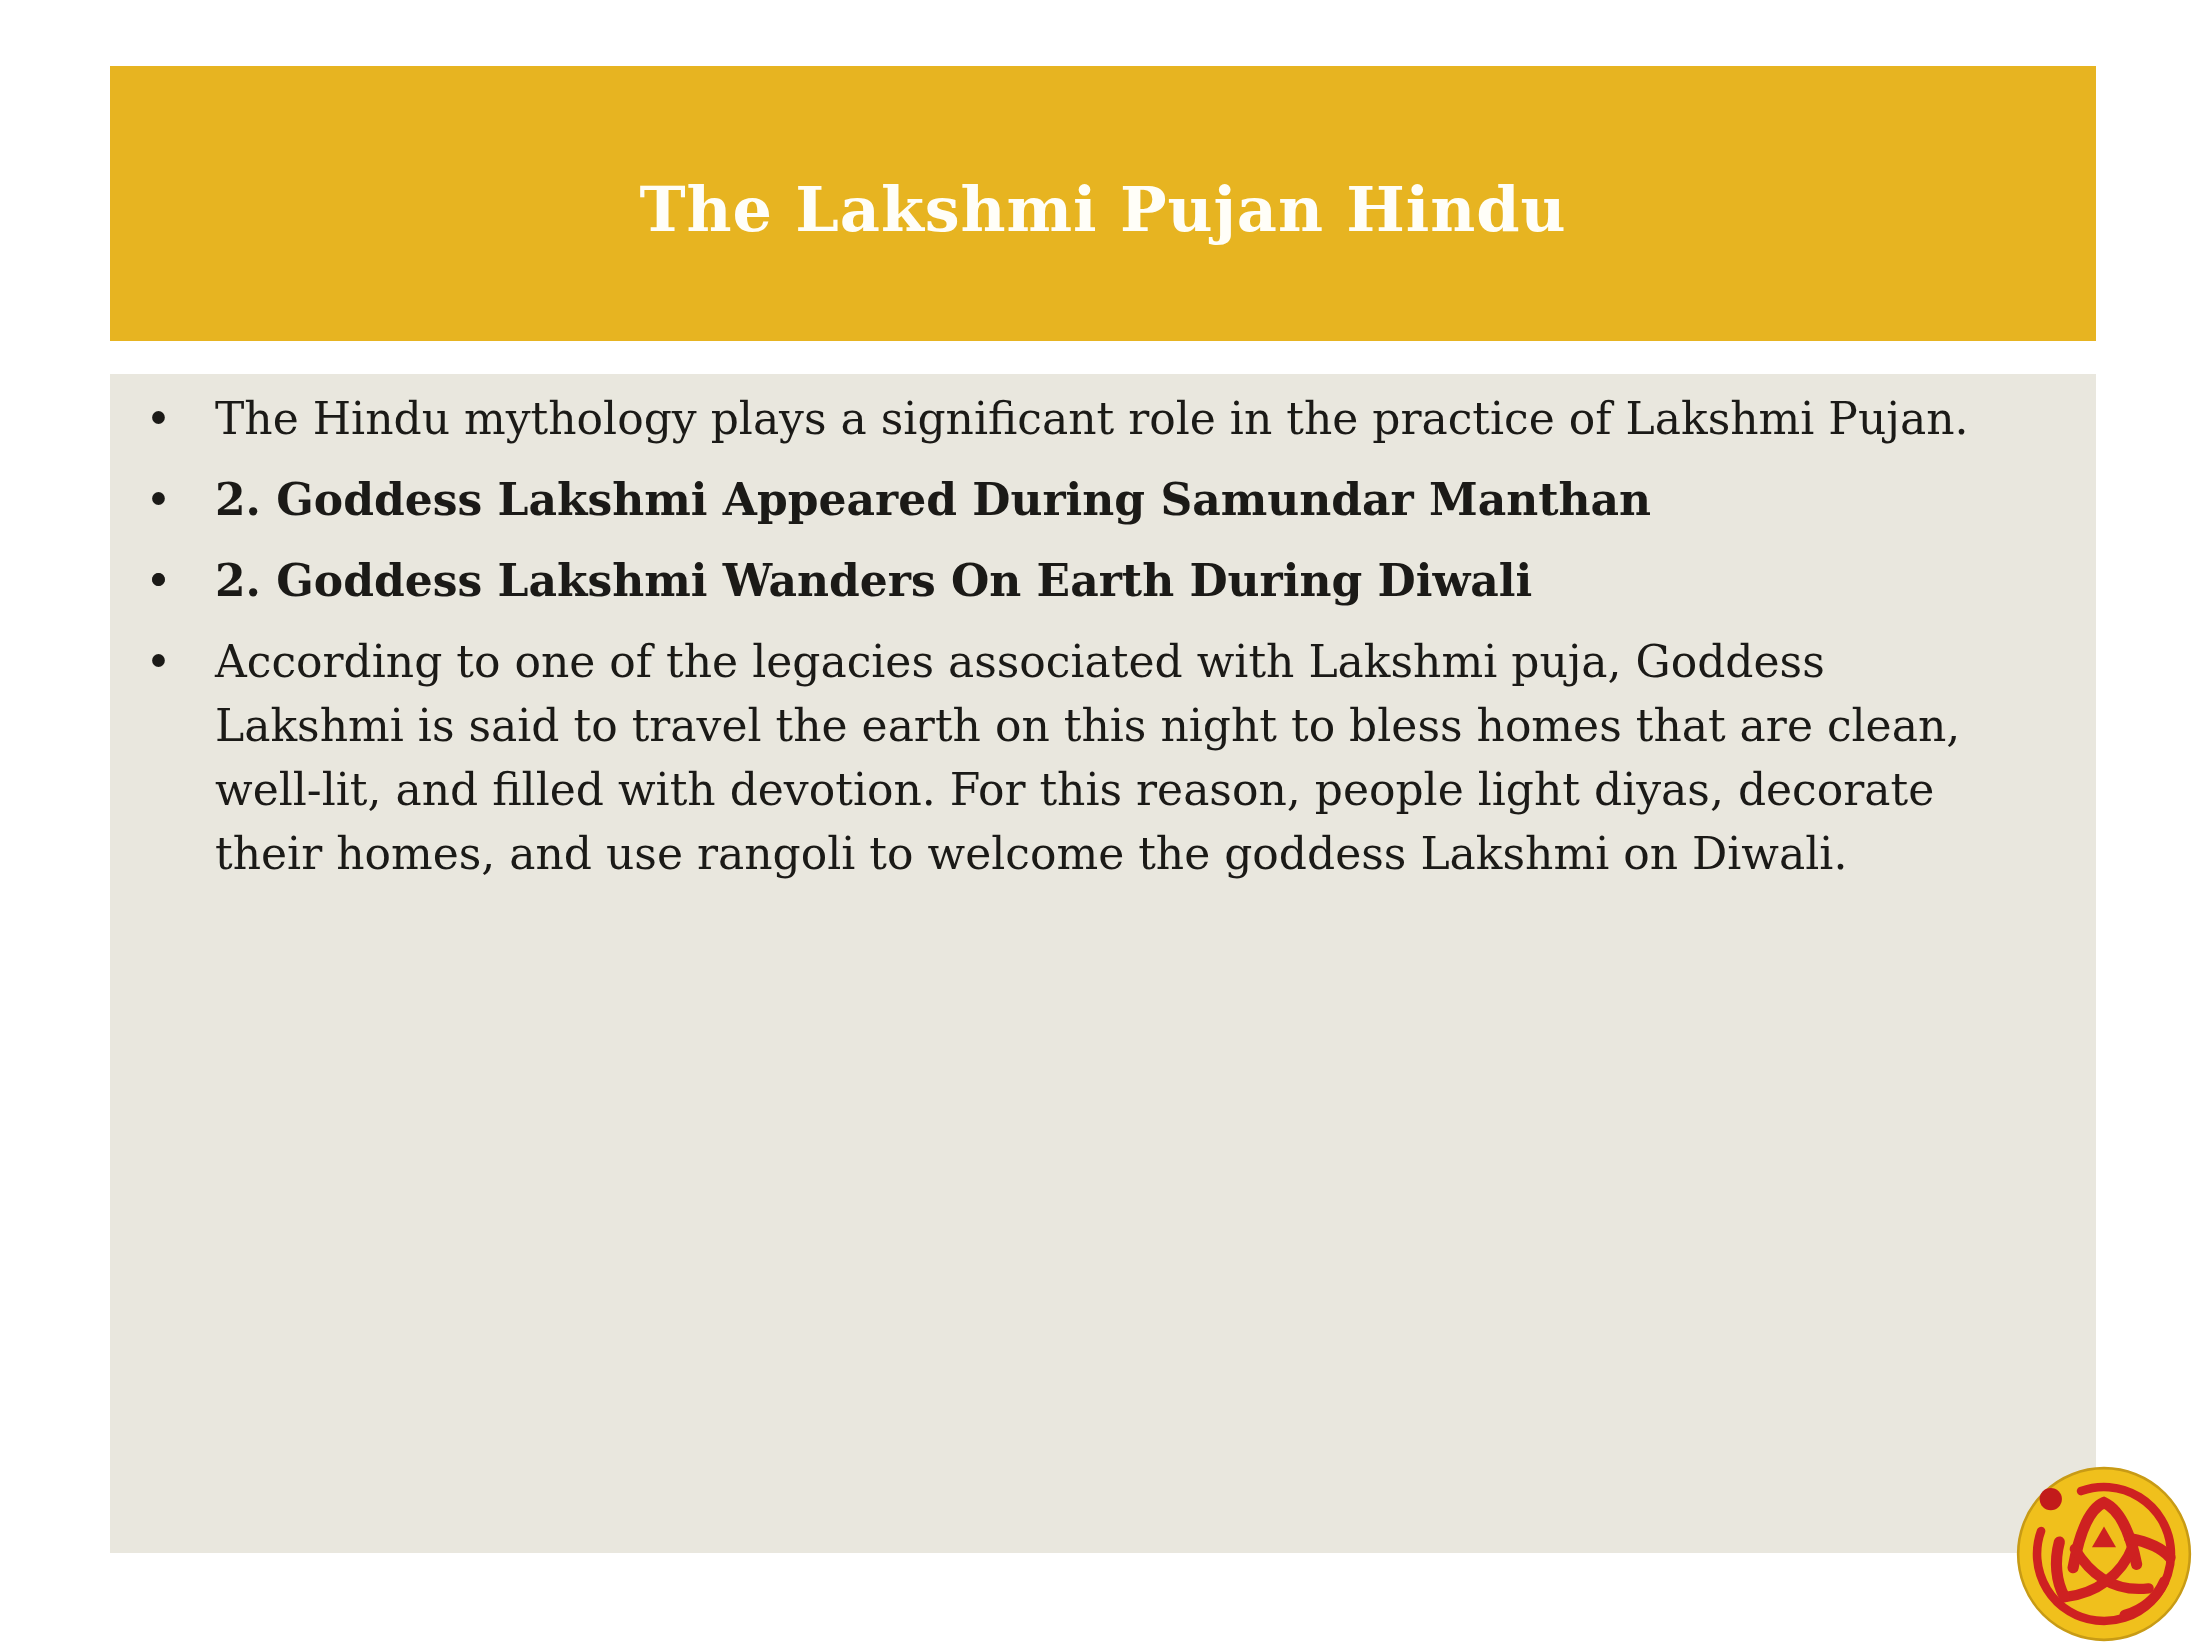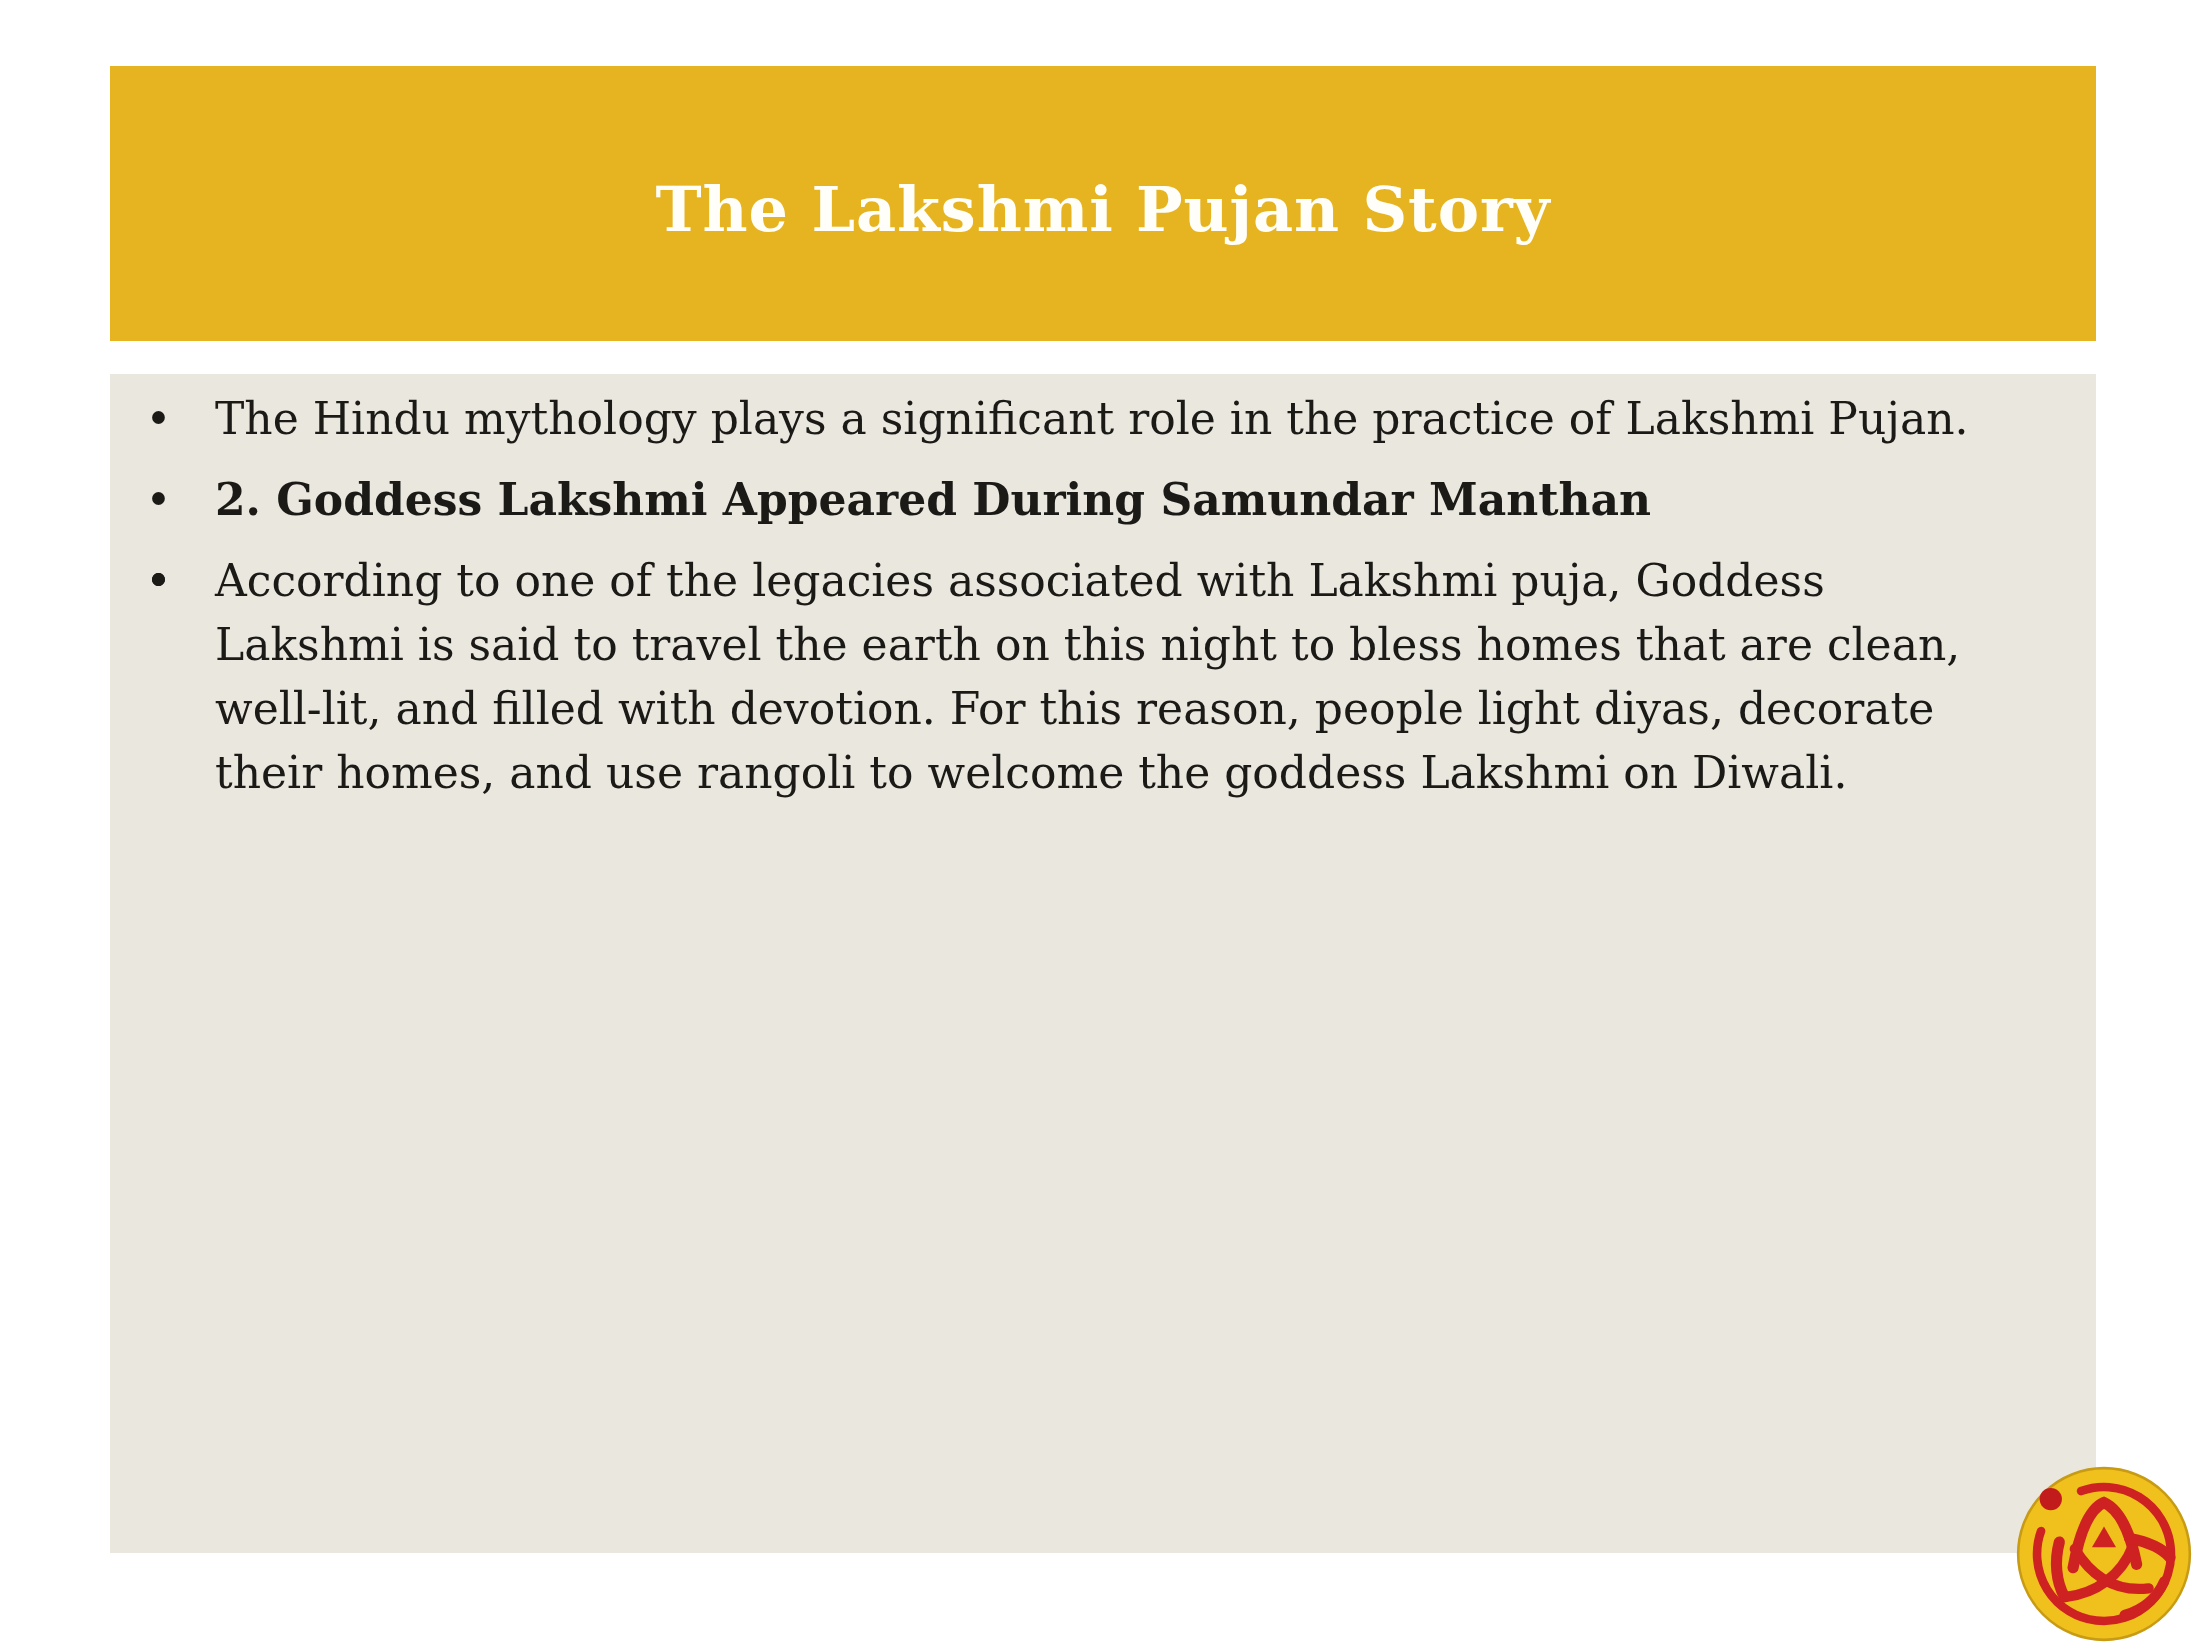--- a/index.html
+++ b/index.html
@@ -83,38 +83,39 @@
     height: 182px;
   }
   .logo svg { display: block; width: 100%; height: 100%; }
 </style>
 </head>
 <body>
 
 <div class="slide">
 
   <div class="banner">
-    <h1>The Lakshmi Pujan Story</h1>
+    <h1>The Lakshmi Pujan Hindu</h1>
   </div>
 
   <div class="panel">
     <ul class="bullet-list">
       <li class="bullet-item">
         <span class="marker">•</span>
         <span class="bullet-text">The Hindu mythology plays a significant role in the practice of Lakshmi Pujan.</span>
       </li>
       <li class="bullet-item bold">
         <span class="marker">•</span>
         <span class="bullet-text">2. Goddess Lakshmi Appeared During Samundar Manthan</span>
       </li>
       <li class="bullet-item">
         <span class="marker">•</span>
       </li>
       <li class="bullet-item bold">
         <span class="marker">•</span>
+        <span class="bullet-text">2. Goddess Lakshmi Wanders On Earth During Diwali</span>
       </li>
       <li class="bullet-item">
         <span class="marker">•</span>
         <span class="bullet-text">According to one of the legacies associated with Lakshmi puja, Goddess Lakshmi is said to travel the earth on this night to bless homes that are clean, well-lit, and filled with devotion. For this reason, people light diyas, decorate their homes, and use rangoli to welcome the goddess Lakshmi on Diwali.</span>
       </li>
     </ul>
   </div>
 
   <div class="logo">
     <svg viewBox="-106 -106 212 212" xmlns="http://www.w3.org/2000/svg">

